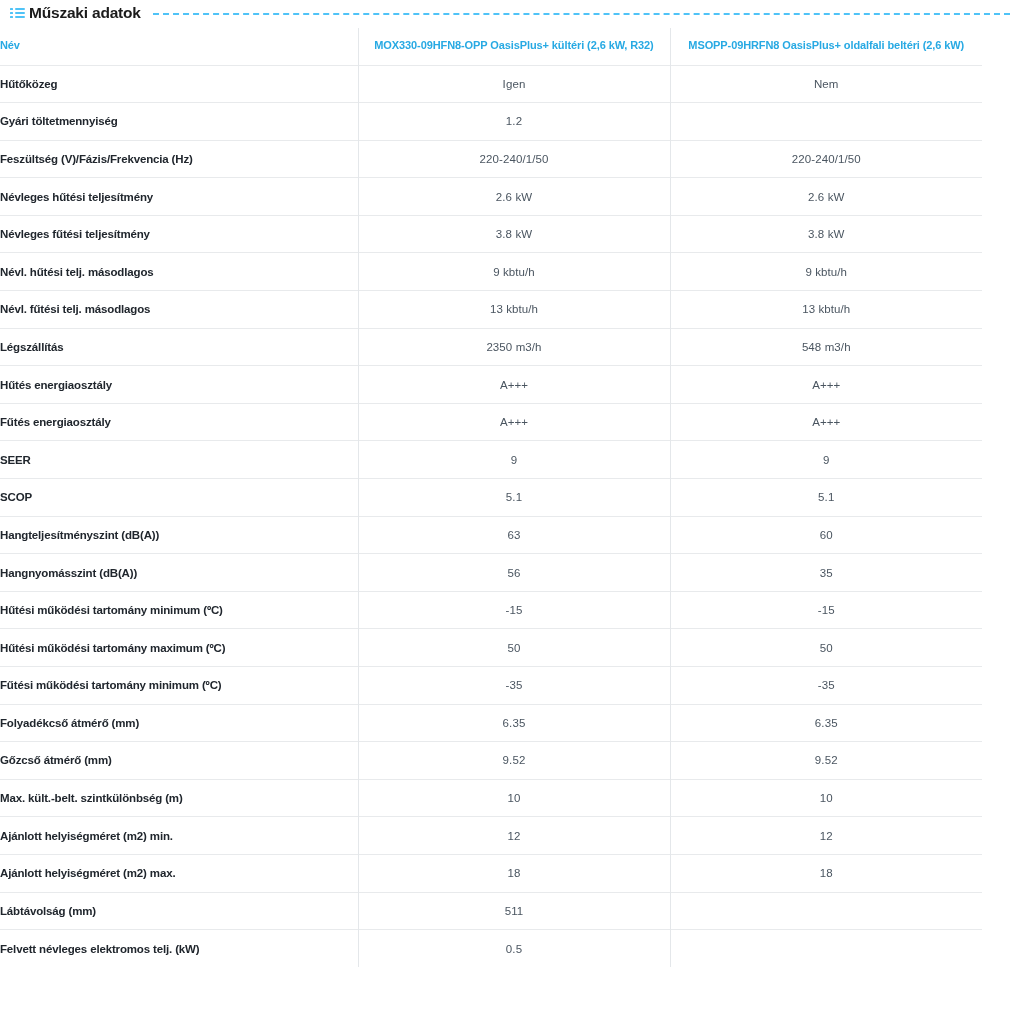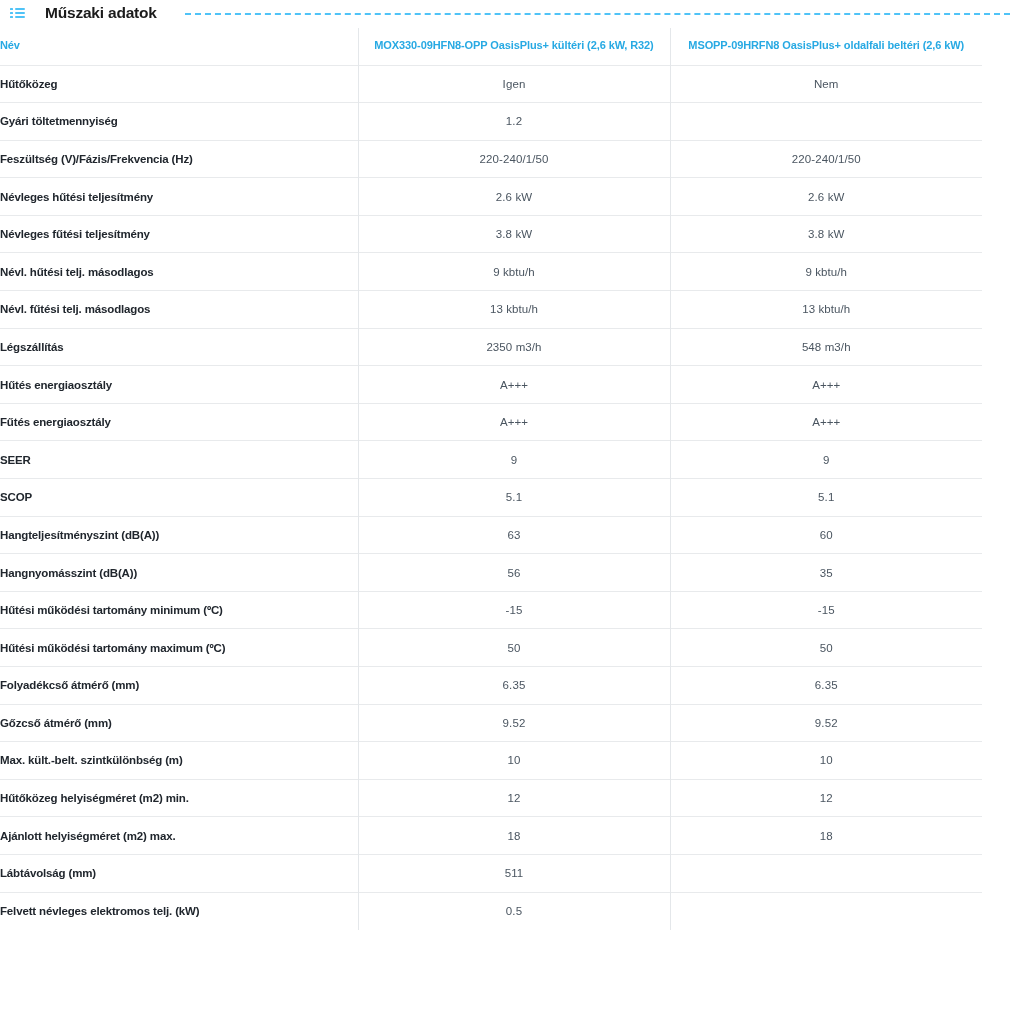--- a/index.html
+++ b/index.html
@@ -21,21 +21,21 @@
     overflow: hidden;
     background: #ffffff;
   }
 
   
   .section-header {
     display: flex;
     align-items: center;
     height: 26px;
     padding: 0 14px 0 10px;
-    gap: 20px;
+    gap: 4px;
   }
 
   .list-icon {
     display: inline-block;
     width: 15px;
     height: 12px;
     position: relative;
     flex: 0 0 auto;
   }
   .list-icon i {
@@ -257,36 +257,41 @@
             <td class="row-label">Hűtési működési tartomány minimum (ºC)</td>
             <td class="row-value">-15</td>
             <td class="row-value">-15</td>
           </tr>
           <tr>
             <td class="row-label">Hűtési működési tartomány maximum (ºC)</td>
             <td class="row-value">50</td>
             <td class="row-value">50</td>
           </tr>
           <tr>
+            <td class="row-label">Fűtési működési tartomány minimum (ºC)</td>
+            <td class="row-value">-35</td>
+            <td class="row-value">-35</td>
+          </tr>
+          <tr>
             <td class="row-label">Folyadékcső átmérő (mm)</td>
             <td class="row-value">6.35</td>
             <td class="row-value">6.35</td>
           </tr>
           <tr>
             <td class="row-label">Gőzcső átmérő (mm)</td>
             <td class="row-value">9.52</td>
             <td class="row-value">9.52</td>
           </tr>
           <tr>
             <td class="row-label">Max. kült.-belt. szintkülönbség (m)</td>
             <td class="row-value">10</td>
             <td class="row-value">10</td>
           </tr>
           <tr>
-            <td class="row-label">Hűtőközeg helyiségméret (m2) min.</td>
+            <td class="row-label">Ajánlott helyiségméret (m2) min.</td>
             <td class="row-value">12</td>
             <td class="row-value">12</td>
           </tr>
           <tr>
             <td class="row-label">Ajánlott helyiségméret (m2) max.</td>
             <td class="row-value">18</td>
             <td class="row-value">18</td>
           </tr>
           <tr>
             <td class="row-label">Lábtávolság (mm)</td>

